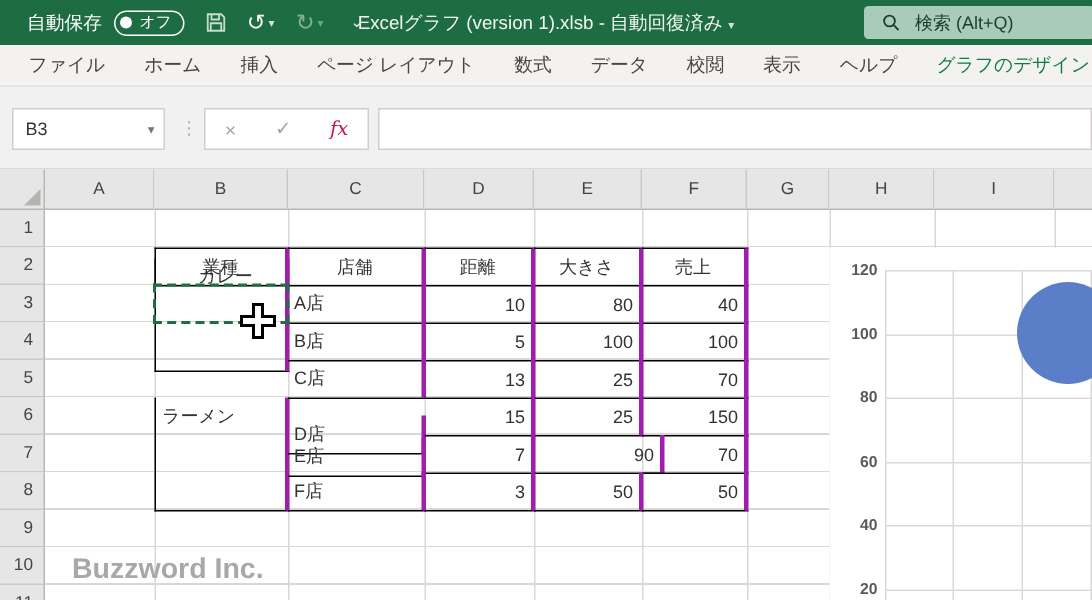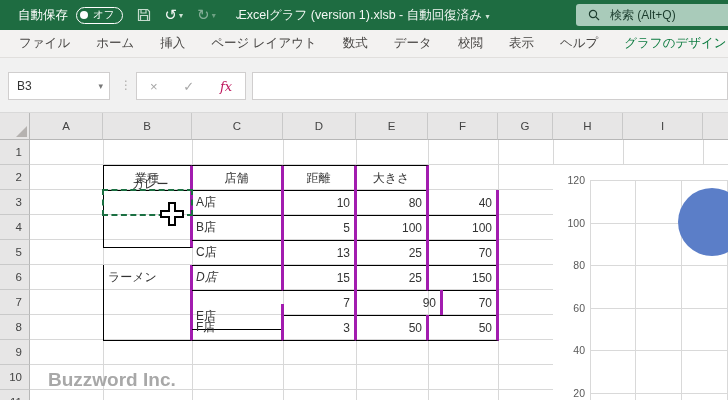--- a/index.html
+++ b/index.html
@@ -70,21 +70,21 @@
   .tcell.leftb{border-left:1px solid #000;}
   .th{justify-content:center;}
   .num{justify-content:flex-end;padding-right:4px;}
   .txt{padding-left:4px;}
   .block{align-items:flex-start;padding-top:4px;}
   #sel-b3{position:absolute;left:-1px;top:24px;width:91px;height:27px;border:2px dashed #1B7042;
           box-sizing:border-box;z-index:4;}
   
   #watermark{position:absolute;left:48px;top:369px;font-size:19px;font-weight:bold;color:#A8A8A8;z-index:2;}
   
-  #chart{position:absolute;left:553px;top:165px;width:175px;height:235px;background:#fff;z-index:5;}
+  #chart{position:absolute;left:553px;top:165px;width:175px;height:235px;background:#fff;z-index:5;font-weight:bold;}
   .ytick{position:absolute;width:30px;left:2px;text-align:right;font-size:10.5px;color:#595959;}
   .hgrid{position:absolute;left:37px;right:0;height:1px;background:#D9D9D9;}
   .vgrid{position:absolute;top:15px;bottom:-10px;width:1px;background:#D9D9D9;}
   #bubble{position:absolute;left:125px;top:23px;width:68px;height:68px;border-radius:50%;background:#5B7EC8;}
   
   #cursor{position:absolute;left:158px;top:200px;z-index:9;}
 </style>
 </head>
 <body>
 
@@ -189,45 +189,46 @@
   <div class="vline" style="left:553px;"></div>
   <div class="vline" style="left:623px;"></div>
   <div class="vline" style="left:703px;"></div>
 
   <div id="table-layer">
 
     <div class="tcell th topb leftb" style="left:0;top:0;width:90px;height:26px;">業種</div>
     <div class="tcell th topb" style="left:89px;top:0;width:92px;height:26px;">店舗</div>
     <div class="tcell th topb" style="left:180px;top:0;width:74px;height:26px;">距離</div>
     <div class="tcell th topb" style="left:253px;top:0;width:73px;height:26px;">大きさ</div>
+    <div class="tcell th topb" style="left:325px;top:0;width:71px;height:26px;">売上</div>
 
     <div class="tcell txt block leftb" style="left:0;top:7px;width:90px;height:76px;padding-left:28px;">カレー</div>
     <div class="tcell txt block leftb" style="left:0;top:100px;width:90px;height:76px;">ラーメン</div>
 
     <div class="tcell txt" style="left:89px;top:25px;width:92px;height:26px;">A店</div>
     <div class="tcell num" style="left:180px;top:25px;width:74px;height:26px;">10</div>
     <div class="tcell num" style="left:253px;top:25px;width:73px;height:26px;">80</div>
     <div class="tcell num" style="left:325px;top:25px;width:71px;height:26px;">40</div>
 
     <div class="tcell txt" style="left:89px;top:50px;width:92px;height:26px;">B店</div>
     <div class="tcell num" style="left:180px;top:50px;width:74px;height:26px;">5</div>
     <div class="tcell num" style="left:253px;top:50px;width:73px;height:26px;">100</div>
     <div class="tcell num" style="left:325px;top:50px;width:71px;height:26px;">100</div>
 
     <div class="tcell txt" style="left:89px;top:75px;width:92px;height:26px;">C店</div>
     <div class="tcell num" style="left:180px;top:75px;width:74px;height:26px;">13</div>
     <div class="tcell num" style="left:253px;top:75px;width:73px;height:26px;">25</div>
     <div class="tcell num" style="left:325px;top:75px;width:71px;height:26px;">70</div>
 
-    <div class="tcell txt" style="left:89px;top:100px;width:92px;height:26px;font-style:italic;">D店</div>
+    <div class="tcell txt" style="left:89px;top:112px;width:92px;height:26px;">D店</div>
     <div class="tcell num" style="left:180px;top:100px;width:74px;height:26px;">15</div>
     <div class="tcell num" style="left:253px;top:100px;width:73px;height:26px;">25</div>
     <div class="tcell num" style="left:325px;top:100px;width:71px;height:26px;">150</div>
 
-    <div class="tcell txt" style="left:89px;top:139px;width:92px;height:26px;">E店</div>
+    <div class="tcell txt" style="left:89px;top:127px;width:92px;height:26px;">E店</div>
     <div class="tcell num" style="left:180px;top:125px;width:74px;height:26px;">7</div>
     <div class="tcell num" style="left:253px;top:125px;width:87px;height:26px;">90</div>
     <div class="tcell num" style="left:325px;top:125px;width:71px;height:26px;">70</div>
 
     <div class="tcell txt" style="left:89px;top:150px;width:92px;height:26px;">F店</div>
     <div class="tcell num" style="left:180px;top:150px;width:74px;height:26px;">3</div>
     <div class="tcell num" style="left:253px;top:150px;width:73px;height:26px;">50</div>
     <div class="tcell num" style="left:325px;top:150px;width:71px;height:26px;">50</div>
 
     <div id="sel-b3"></div>

